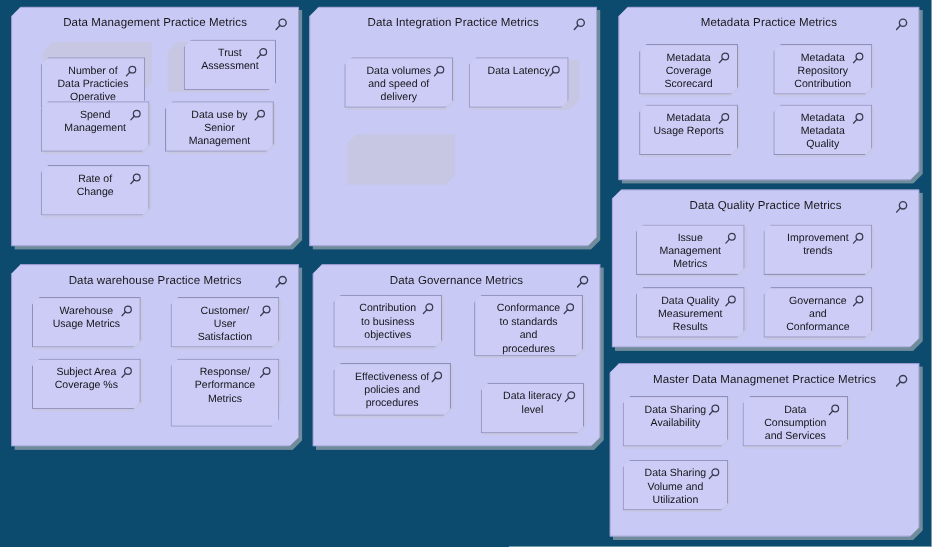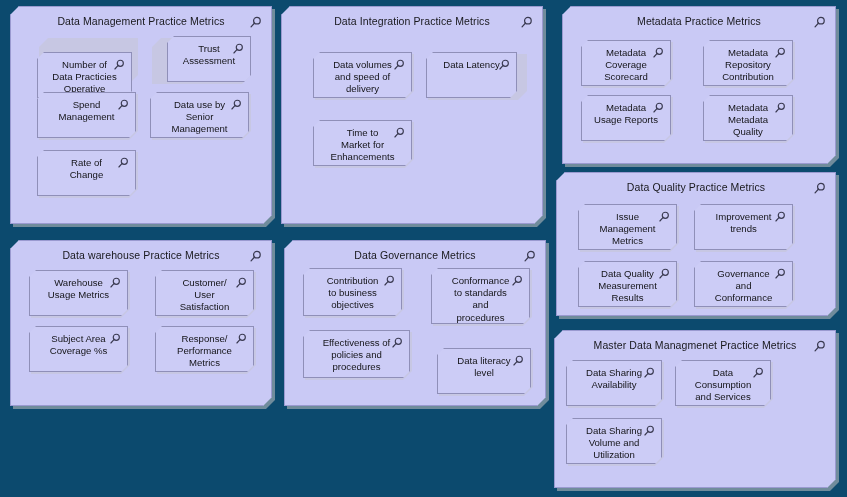--- a/index.html
+++ b/index.html
@@ -193,31 +193,20 @@
     <div class="node" style="left: 426px; top: 52px; width: 91px; height: 46px;">
       <div class="node-label">Data Latency</div>
       <span class="node-icon">
         <svg class="mag" viewBox="0 0 12 12">
           <circle class="st" cx="7.3" cy="4.3" r="3.05"></circle>
           <line class="st" x1="5.15" y1="6.45" x2="1.9" y2="10.0"></line>
         </svg>
       </span>
     </div>
     <div class="group-shadow" style="left: 315px; top: 122px; width: 99px; height: 46px; opacity: 0.35;"></div>
-    <div class="node" style="left: 313px; top: 120px; width: 99px; height: 46px;">
-      <div class="node-label">Time to
-Market for
-Enhancements</div>
-      <span class="node-icon">
-        <svg class="mag" viewBox="0 0 12 12">
-          <circle class="st" cx="7.3" cy="4.3" r="3.05"></circle>
-          <line class="st" x1="5.15" y1="6.45" x2="1.9" y2="10.0"></line>
-        </svg>
-      </span>
-    </div>
     <div class="group-shadow" style="left: 565px; top: 9px; width: 274px; height: 158px;"></div>
     <div class="group" style="left: 562px; top: 6px; width: 274px; height: 158px;">
       <div class="group-title">Metadata Practice Metrics</div>
       <span class="group-icon">
         <svg class="mag" viewBox="0 0 12 12">
           <circle class="st" cx="7.3" cy="4.3" r="3.05"></circle>
           <line class="st" x1="5.15" y1="6.45" x2="1.9" y2="10.0"></line>
         </svg>
       </span>
     </div>
@@ -306,21 +295,21 @@
       <div class="node-label">Subject Area
 Coverage %s</div>
       <span class="node-icon">
         <svg class="mag" viewBox="0 0 12 12">
           <circle class="st" cx="7.3" cy="4.3" r="3.05"></circle>
           <line class="st" x1="5.15" y1="6.45" x2="1.9" y2="10.0"></line>
         </svg>
       </span>
     </div>
     <div class="group-shadow" style="left: 157px; top: 328px; width: 99px; height: 46px; opacity: 0.35;"></div>
-    <div class="node" style="left: 155px; top: 326px; width: 99px; height: 46px;">
+    <div class="node" style="left: 155px; top: 326px; width: 99px; height: 62px;">
       <div class="node-label">Response/
 Performance
 Metrics</div>
       <span class="node-icon">
         <svg class="mag" viewBox="0 0 12 12">
           <circle class="st" cx="7.3" cy="4.3" r="3.05"></circle>
           <line class="st" x1="5.15" y1="6.45" x2="1.9" y2="10.0"></line>
         </svg>
       </span>
     </div>

